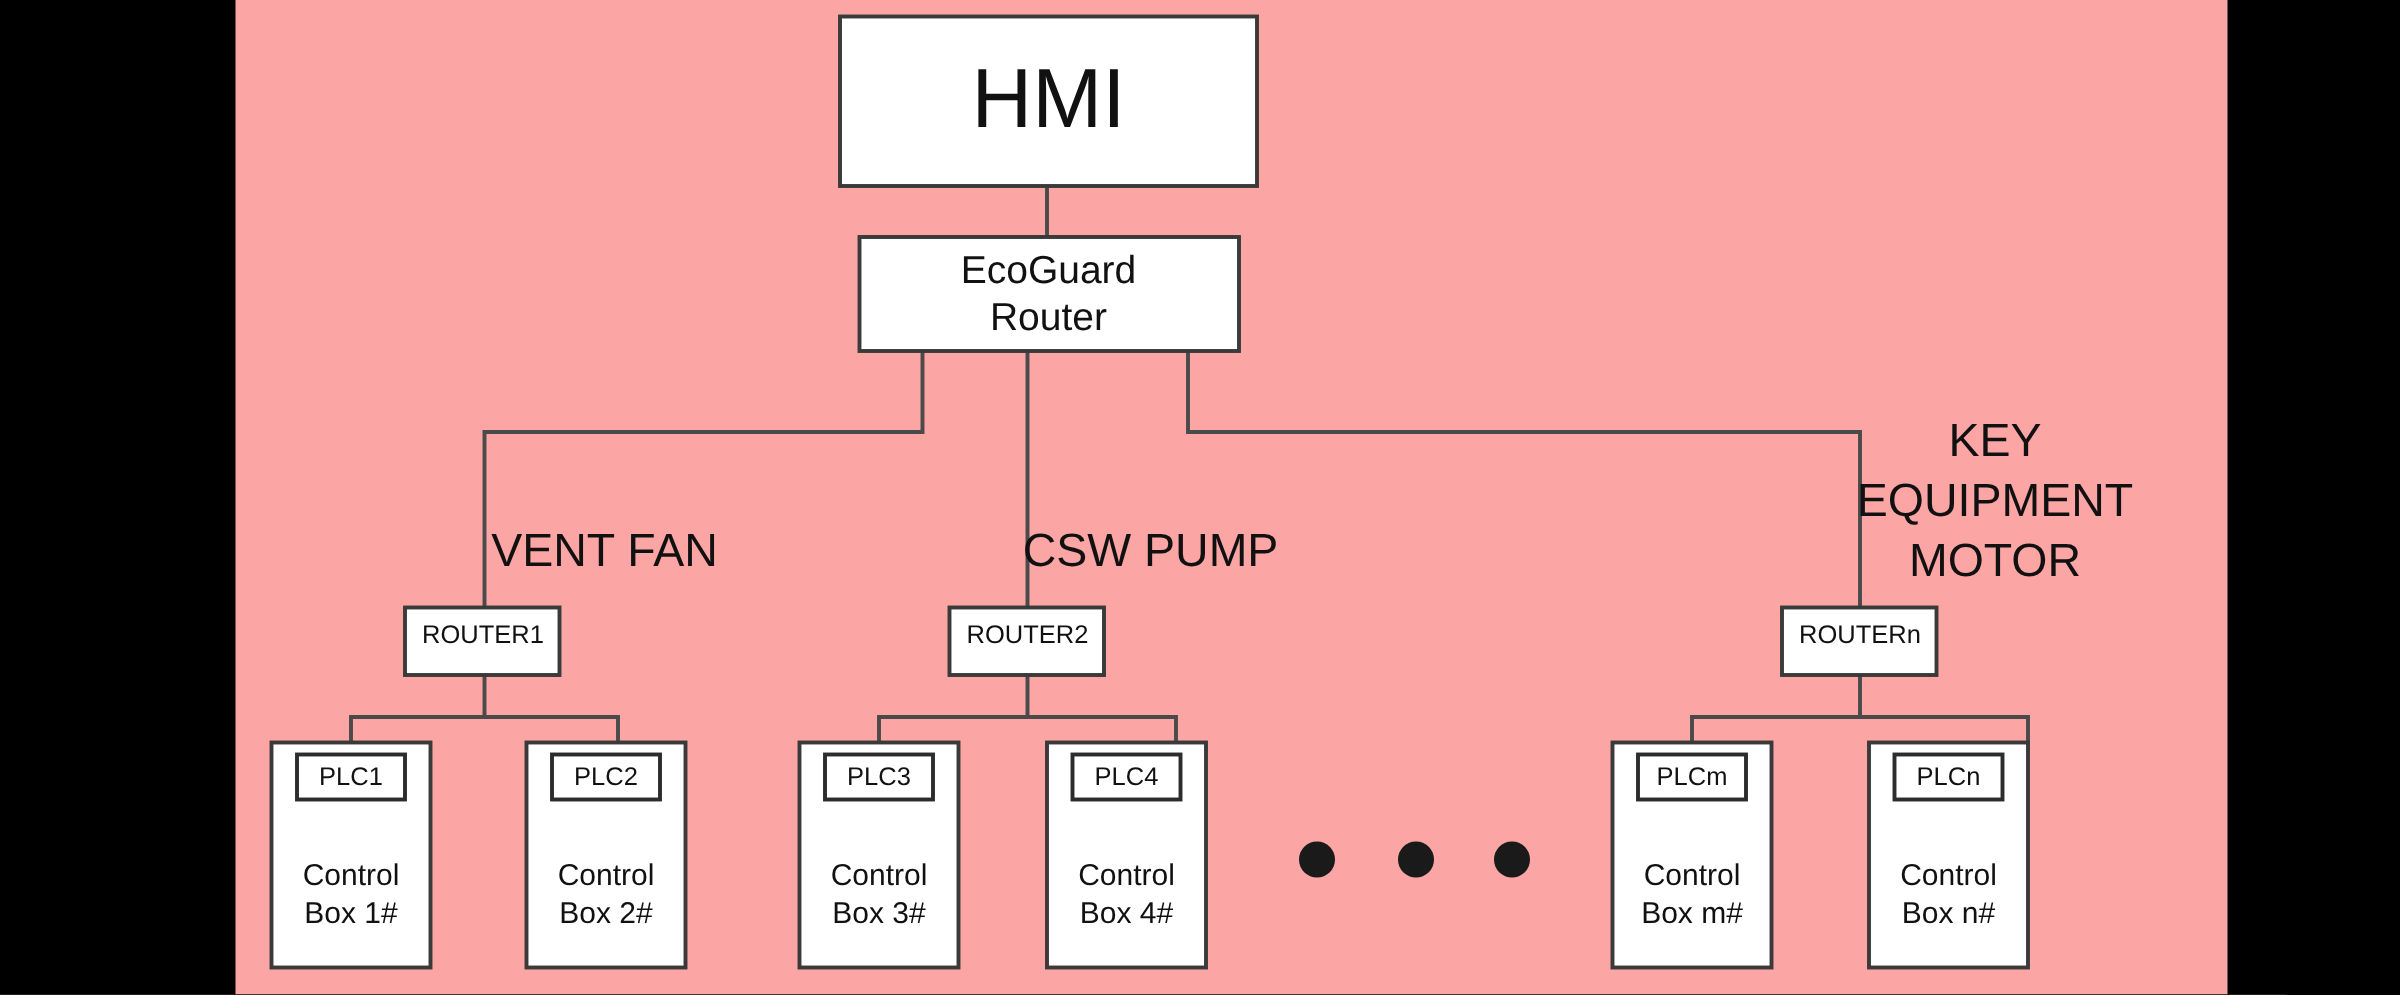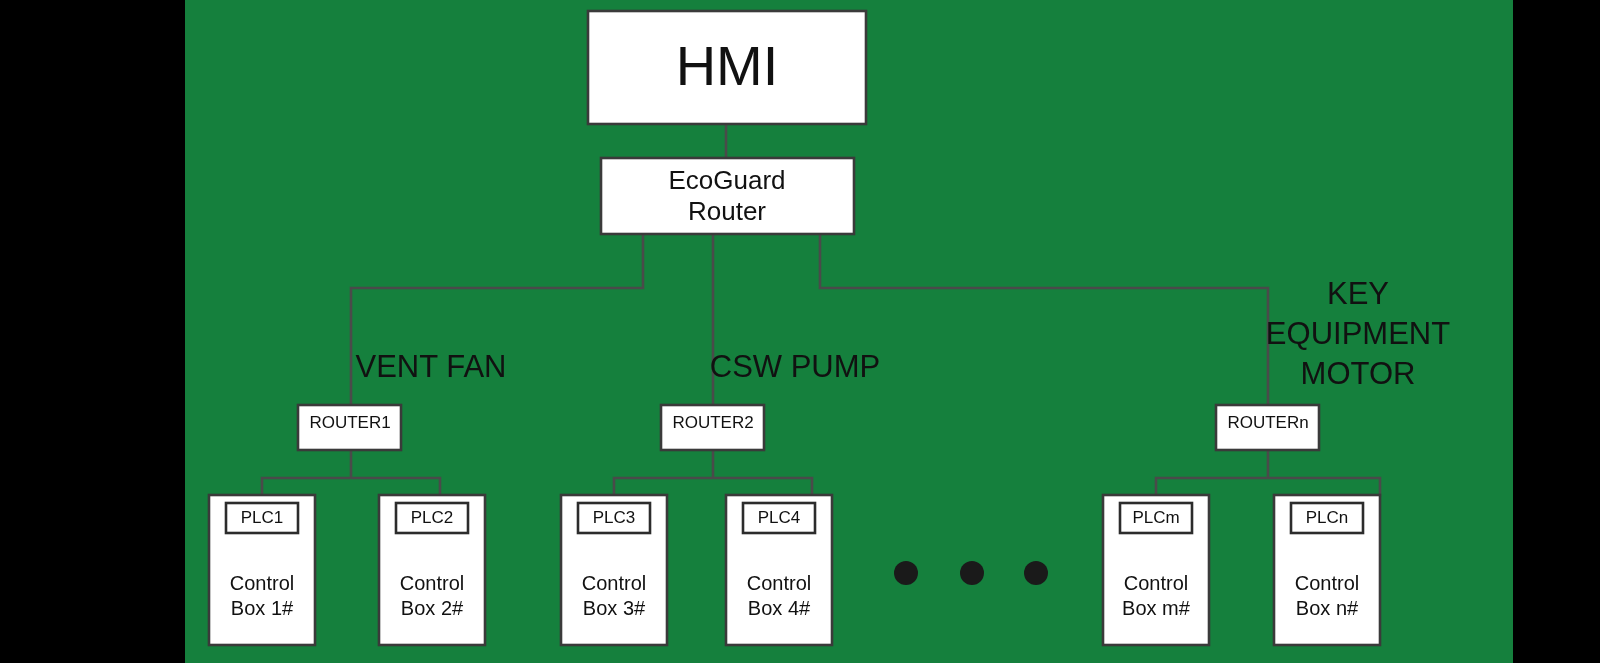--- a/index.html
+++ b/index.html
@@ -14,22 +14,21 @@
     background: #000000;
     overflow: hidden;
     font-family: "Liberation Sans", sans-serif;
   }
   #canvas {
     position: absolute;
     left: 157px;
     top: 0px;
     width: 1328px;
     height: 663px;
-    background: #15803d;
-    margin-left: 28px;
+    background: #fca5a5;
   }
   .letterbox {
     position: absolute;
     top: 0;
     height: 663px;
     background: #000000;
   }
   #letterbox-left { left: 0; width: 157px; }
   #letterbox-right { left: 1485px; width: 115px; }
 

